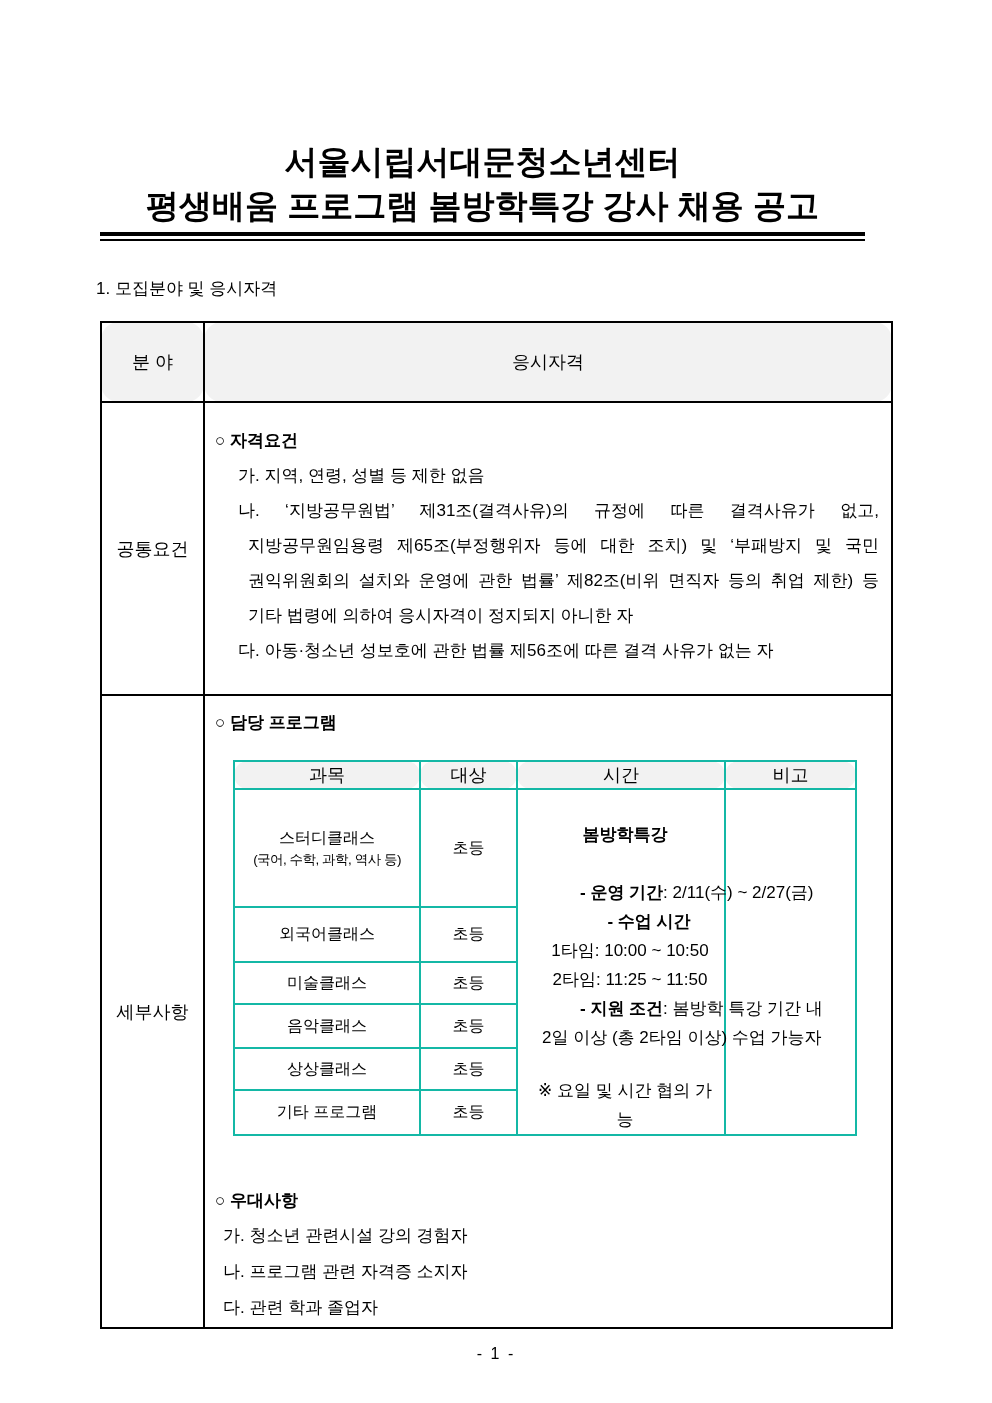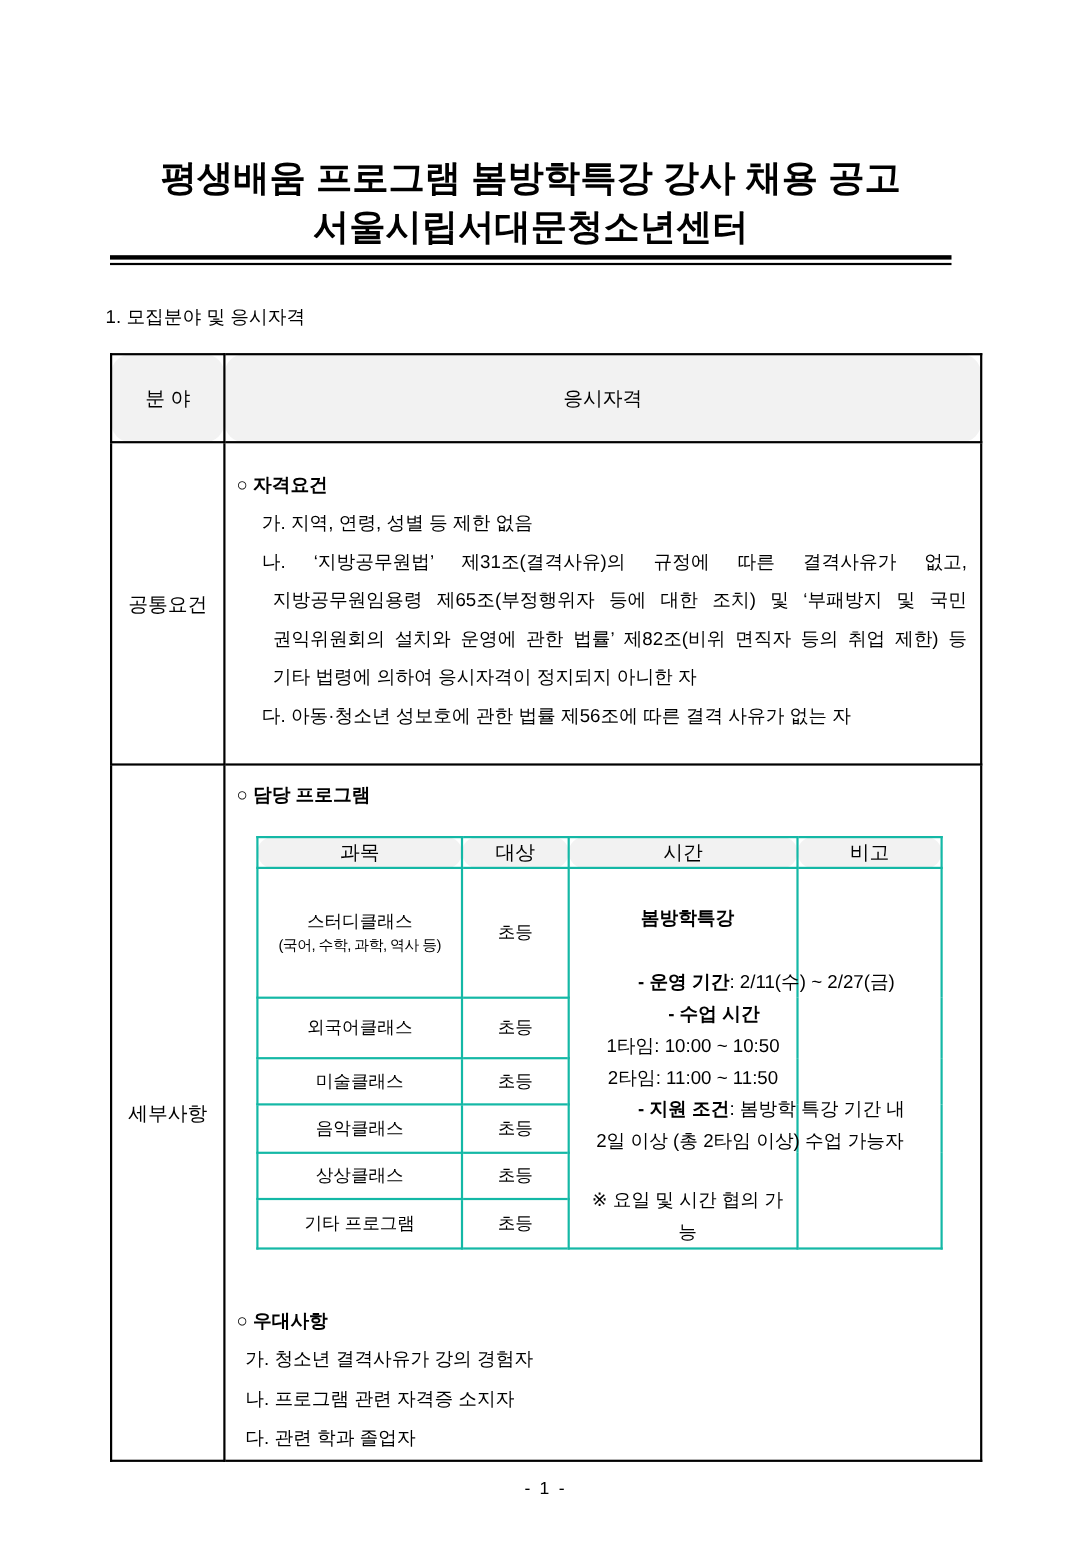--- a/index.html
+++ b/index.html
@@ -79,22 +79,22 @@
 
   
   .footer { text-align: center; margin-top: 16px; font-size: 16px; letter-spacing: 2px; }
 </style>
 </head>
 <body>
 
 <div class="page">
 
   <div class="title-block">
+    <div class="title-line">서울시립서대문청소년센터</div>
     <div class="title-line">평생배움 프로그램 봄방학특강 강사 채용 공고</div>
-    <div class="title-line">서울시립서대문청소년센터</div>
     <div class="title-underline"></div>
   </div>
 
   <div class="section-heading">1. 모집분야 및 응시자격</div>
 
   <table class="outer">
     <colgroup>
         <col style="width:103px">
         <col style="width:688px">
       </colgroup>
@@ -140,21 +140,21 @@
             <td>
               <div>스터디클래스</div>
               <div class="subj-note">(국어, 수학, 과학, 역사 등)</div>
             </td>
             <td>초등</td>
             <td class="time-cell" rowspan="6">
               <div class="t-title">봄방학특강</div>
               <div class="t-line"><span class="lbl">- 운영 기간</span><span>: 2/11(수) ~ 2/27(금)</span></div>
               <div class="t-line"><span class="lbl">- 수업 시간</span><span></span></div>
               <div class="t-line ind"><span>1타임: 10:00 ~ 10:50</span></div>
-              <div class="t-line ind"><span>2타임: 11:00 ~ 11:50</span></div>
+              <div class="t-line ind"><span>2타임: 11:25 ~ 11:50</span></div>
               <div class="t-line"><span class="lbl">- 지원 조건</span><span>: 봄방학 특강 기간 내</span></div>
               <div class="t-line ind"><span>2일 이상 (총 2타임 이상) 수업 가능자</span></div>
               <div class="t-note">※ 요일 및 시간 협의 가능</div>
             </td>
             <td rowspan="6"></td>
           </tr>
           <tr class="prow-2">
             <td>외국어클래스</td>
             <td>초등</td>
           </tr>
@@ -171,21 +171,21 @@
             <td>초등</td>
           </tr>
           <tr class="prow-6">
             <td>기타 프로그램</td>
             <td>초등</td>
           </tr>
         </tbody>
             </table>
 
         <div class="pref-heading">○ 우대사항</div>
-        <div class="pref-line">가. 청소년 결격사유가 강의 경험자</div>
+        <div class="pref-line">가. 청소년 관련시설 강의 경험자</div>
         <div class="pref-line">나. 프로그램 관련 자격증 소지자</div>
         <div class="pref-line">다. 관련 학과 졸업자</div>
       </td>
     </tr>
   </tbody>
     </table>
 
   <div class="footer">- 1 -</div>
 
 </div>

